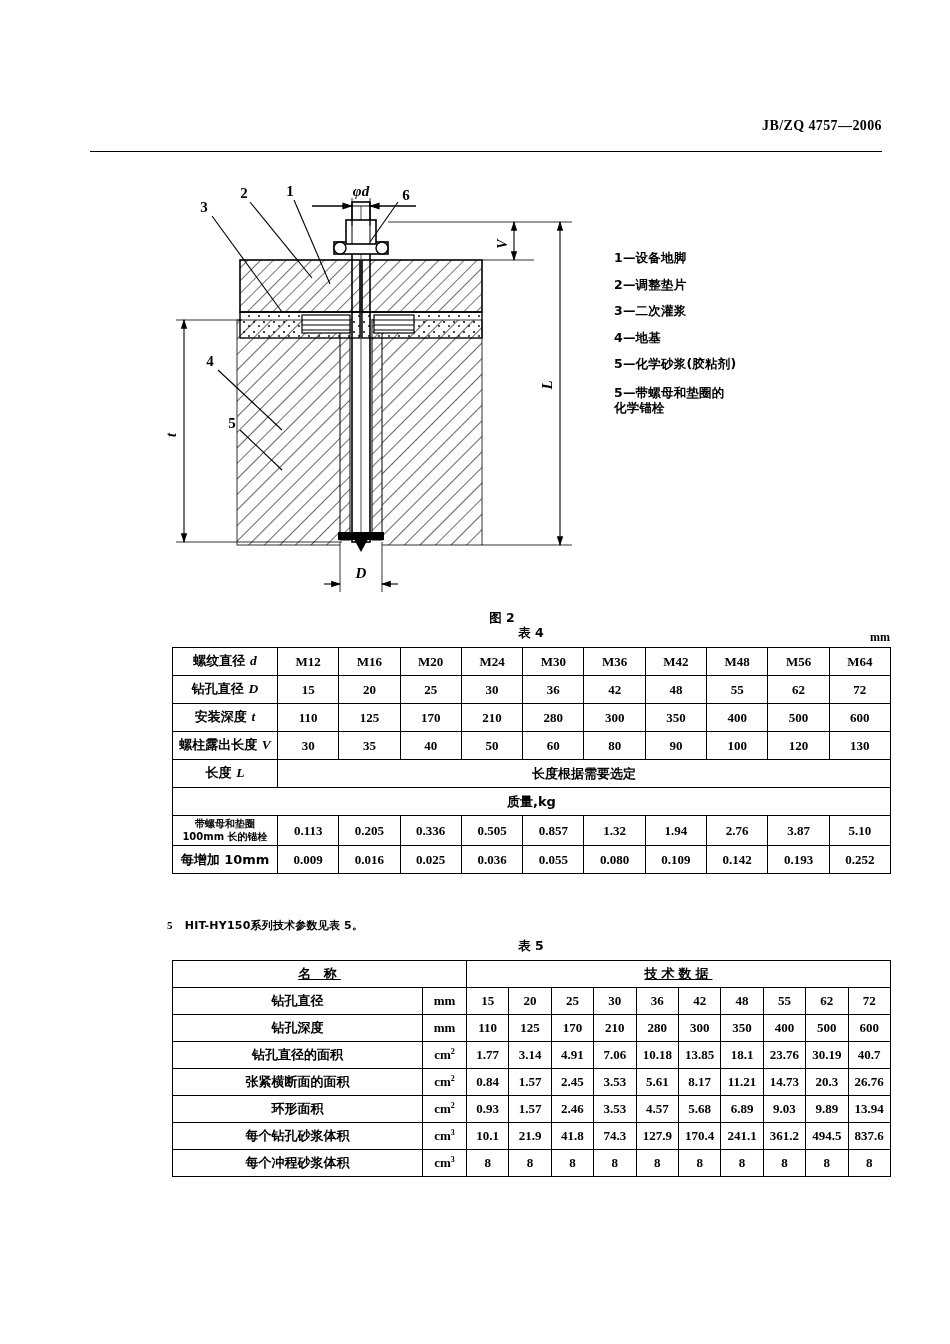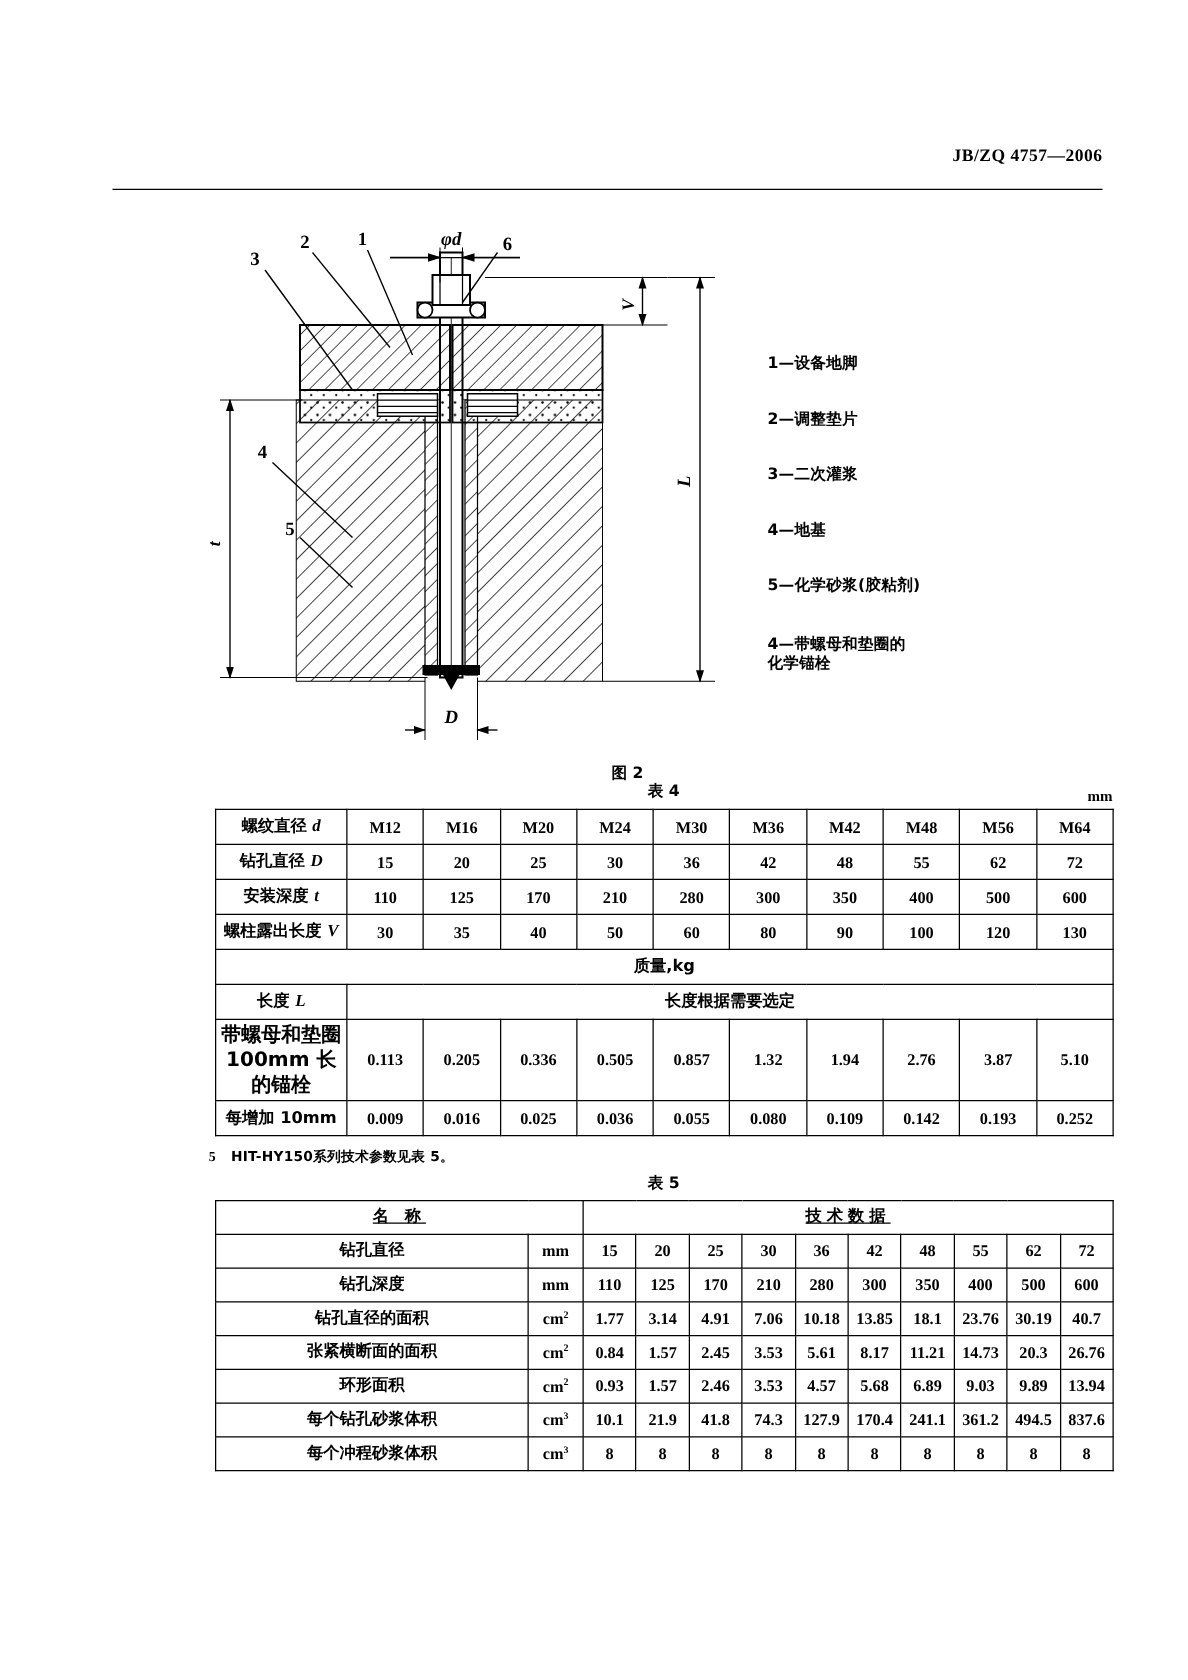--- a/index.html
+++ b/index.html
@@ -69,21 +69,20 @@
     width: 230px;
     font-family: "DejaVu Sans", sans-serif;
     font-size: 12.5px;
     font-weight: 700;
     line-height: 1.0;
   }
   .legend-item {
     margin-bottom: 14px;
     white-space: pre-line;
     letter-spacing: 0.2px;
-    margin-top: 32px;
   }
   .legend-item.multi { line-height: 1.25; }
 
   .fig-caption {
     position: absolute;
     left: 0;
     top: 430px;
     width: 680px;
     text-align: center;
     font-family: "DejaVu Sans", sans-serif;
@@ -147,21 +146,21 @@
     font-family: "DejaVu Sans", sans-serif;
     font-size: 12.5px;
     font-weight: 700;
     border-left: none;
     border-right: none;
     height: 24px;
   }
   td.tall { height: 44px; }
   td.rowhead.two-line {
     line-height: 1.25;
-    font-size: 16px;
+    font-size: 10px;
   }
 
   
   .table4-zone {
     position: absolute;
     left: 160px;
     top: 625px;
     width: 718px;
   }
   .cap-wrap {
@@ -330,21 +329,21 @@
       <line x1="78" y1="250" x2="120" y2="290" stroke="#000" stroke-width="1.1"></line>
       <text x="70" y="248" font-family="Liberation Serif, serif" font-size="15" font-weight="700" text-anchor="middle">5</text>
     </svg>
 
     <div class="legend">
       <div class="legend-item">1—设备地脚</div>
       <div class="legend-item">2—调整垫片</div>
       <div class="legend-item">3—二次灌浆</div>
       <div class="legend-item">4—地基</div>
       <div class="legend-item">5—化学砂浆(胶粘剂)</div>
-      <div class="legend-item multi">4—带螺母和垫圈的
+      <div class="legend-item multi">5—带螺母和垫圈的
     化学锚栓</div>
     </div>
 
     <div class="fig-caption">图 2</div>
   </div>
 
   <div class="table4-zone">
     <div class="cap-wrap">
       <div class="tbl-caption">表 4</div>
       <div class="tbl-unit">mm</div>
@@ -416,26 +415,26 @@
           <td class="num">50</td>
           <td class="num">60</td>
           <td class="num">80</td>
           <td class="num">90</td>
           <td class="num">100</td>
           <td class="num">120</td>
           <td class="num">130</td>
         </tr>
 
         <tr>
-          <td class="mass-band" colspan="11">质量,kg</td>
-        </tr>
-
-        <tr>
           <td class="rowhead"><span>长度 </span><span class="ital">L</span></td>
           <td class="span-note" colspan="10">长度根据需要选定</td>
+        </tr>
+
+        <tr>
+          <td class="mass-band" colspan="11">质量,kg</td>
         </tr>
 
         <tr>
           <td class="rowhead two-line tall">
             <span>带螺母和垫圈</span><br>
             <span>100mm 长的锚栓</span>
           </td>
           <td class="num tall">0.113</td>
           <td class="num tall">0.205</td>
           <td class="num tall">0.336</td>

